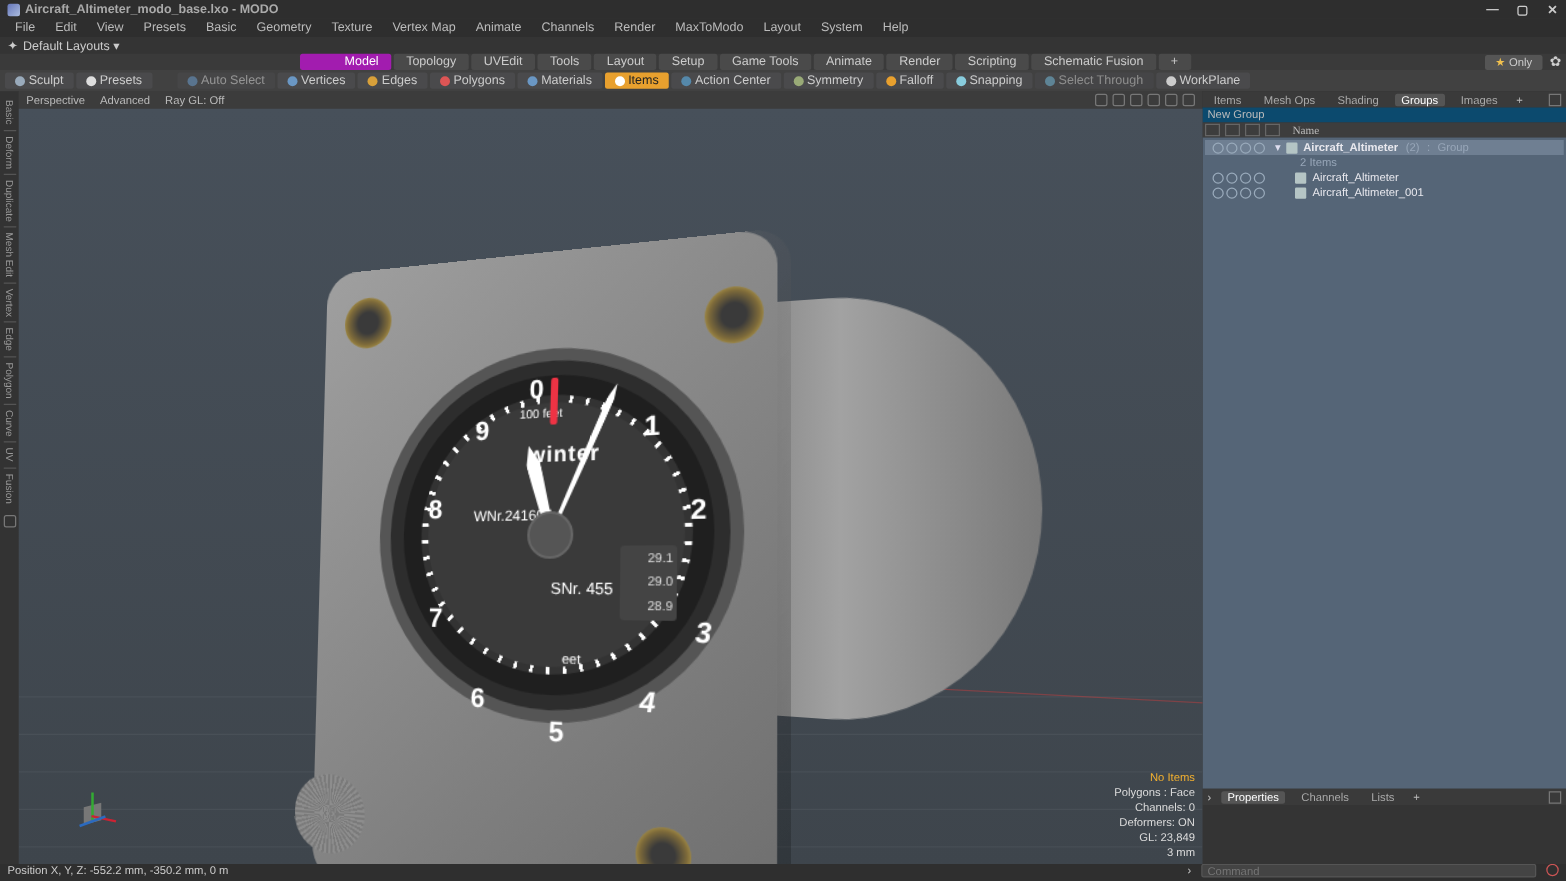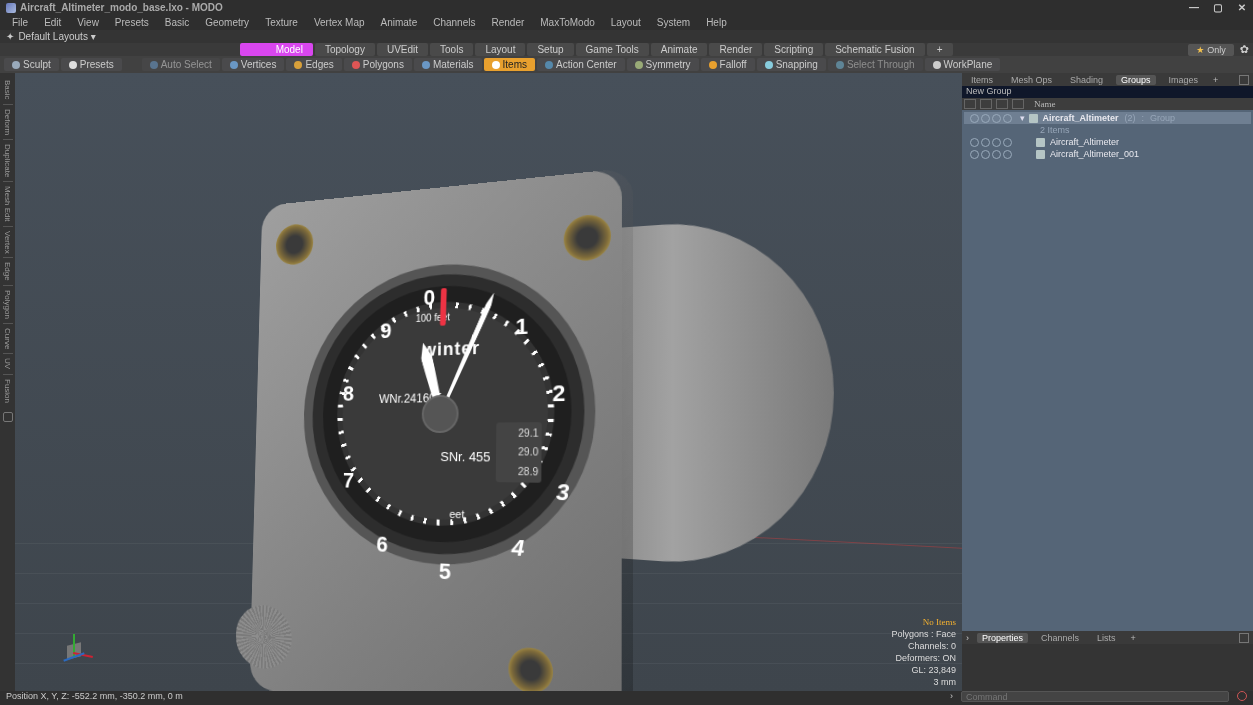--- a/index.html
+++ b/index.html
@@ -19,21 +19,21 @@
 
 
 .layouts-bar { height:13px; background:#343434; display:flex; align-items:center; padding:0 6px; gap:4px; }
 .layouts-bar .gear { font-size:10px; }
 .layouts-dd { font-size:10px; color:#ccc; }
 
 
 .tabs-row { height:13px; background:#3a3a3a; display:flex; align-items:center; justify-content:space-between; padding:0 4px; }
 .tabs-center { display:flex; gap:2px; }
 .tab { padding:1px 10px; font-size:10px; background:#4a4a4a; border-radius:2px; color:#ccc; }
-.tab.active { background:#d946ef; color:#fff;padding-left:36px; }
+.tab.active { background:#a21caf; color:#fff;padding-left:36px; }
 .tabs-right{display:flex;align-items:center;gap:6px;}
 .only-chip { background:#555; padding:1px 8px; border-radius:2px; font-size:9px; display:flex; align-items:center; gap:3px;}
 .only-chip::before{content:"★"; color:#f2c14e; font-size:9px;}
 
 
 .toolbar { height:17px; background:#414141; display:flex; align-items:center; padding:0 4px; gap:2px; }
 .tool-btn { padding:1px 8px; font-size:10px; background:#4a4a4c; border-radius:2px; display:flex; align-items:center; gap:3px; color:#ccc;}
 .tool-btn .ico{width:8px;height:8px;border-radius:50%;display:inline-block;}
 .tool-btn.items { background:#e8a02e; color:#222; }
 .ico-sculpt{background:#9ab;}
@@ -91,37 +91,37 @@
 .lbl-wnr{left:140px;top:208px;font-size:12px;}
 .lbl-snr{left:206px;top:266px;font-size:13px;}
 .kollsman{position:absolute;left:262px;top:240px;width:44px;height:58px;background:#444;border-radius:3px;color:#ddd;font-size:10px;display:flex;flex-direction:column;justify-content:space-around;align-items:flex-end;padding:1px 3px;}
 .hub{position:absolute;left:186px;top:212px;width:38px;height:38px;border-radius:50%;background:#555;border:2px solid #666;}
 .needle-long{position:absolute;left:202px;top:100px;width:6px;height:140px;background:#fff;transform-origin:50% 94%;transform:rotate(24deg);clip-path:polygon(50% 0,100% 10%,70% 100%,30% 100%,0 10%);border-radius:3px;}
 .needle-short{position:absolute;left:200px;top:156px;width:12px;height:80px;background:#fff;transform-origin:50% 96%;transform:rotate(-15deg);clip-path:polygon(50% 0,100% 20%,75% 100%,25% 100%,0 20%);}
 .needle-red{position:absolute;left:202px;top:104px;width:6px;height:38px;background:#e34;transform-origin:50% 340%;transform:rotate(1deg);border-radius:2px;}
 .cylinder{position:absolute;left:526px;top:150px;width:290px;height:340px;background:linear-gradient(90deg,#747474,#a2a2a2 45%,#7a7a7a);border-top-right-radius:170px;border-bottom-right-radius:170px;transform:perspective(700px) rotateY(-16deg);}
 
 .stats{position:absolute;right:6px;bottom:4px;text-align:right;font-size:9px;color:#d6a44c;line-height:12px;}
-.stats .noitems{color:#f2b030;font-family:Liberation Serif, serif;}
+.stats .noitems{color:#f2b030;}
 .stats .n{color:#dcdcdc;}
 
 .axis-gizmo{position:absolute;left:38px;bottom:26px;width:40px;height:40px;}
 .axis-gizmo .axz{position:absolute;width:22px;height:2px;background:#2b6abf;left:10px;top:30px;transform:rotate(-20deg);}
 .axis-gizmo .axx{position:absolute;width:20px;height:2px;background:#c23;left:20px;top:28px;transform:rotate(12deg);}
 .axis-gizmo .axy{position:absolute;width:2px;height:22px;background:#3a3;left:20px;top:8px;}
 .axis-gizmo .cube{position:absolute;left:14px;top:18px;width:14px;height:14px;background:#777;transform:skewY(-14deg);}
 
 
 .right-panel { width:291px; background:#343434; display:flex; flex-direction:column; }
 .rp-tabs { height:13px; background:#3a3a3a; display:flex; align-items:center; padding:0 4px; gap:8px; font-size:9px; }
 .rp-tab { color:#aaa; padding:0 5px; }
 .rp-tab.active { background:#555; border-radius:2px; color:#fff; }
 .rp-plus{margin-left:2px;color:#bbb;}
 .rp-maxicon{margin-left:auto;width:10px;height:10px;border:1px solid #777;}
-.newgroup{height:12px;background:#0f172a;font-size:9px;padding:0 4px;color:#bbb;}
+.newgroup{height:12px;background:#0c4a6e;font-size:9px;padding:0 4px;color:#bbb;}
 .list-header{height:12px;background:#3d3d3d;display:flex;align-items:center;padding:0 2px;font-size:9px;color:#bbb;gap:4px;}
 .lh-col{width:12px;height:10px;border:1px solid #666;}
 .lh-name{margin-left:6px;font-family:Liberation Serif, serif;}
 .item-list{flex:1;background:#556577;padding:2px;overflow:hidden;}
 .tree-row{display:flex;align-items:center;font-size:9px;padding:1px 0;gap:2px;}
 .tree-row.sel{background:#6f7f92;}
 .tr-dots{width:54px;display:flex;gap:2px;justify-content:center;}
 .dot{width:9px;height:9px;border-radius:50%;border:1px solid #9ab;}
 .tr-indent1{width:14px;}
 .tr-tw{color:#dde;margin-right:2px;}
@@ -285,20 +285,35 @@
       <div class="rail-sep"></div>
     <div class="rail-txt">Curve</div>
       <div class="rail-sep"></div>
     <div class="rail-txt">UV</div>
       <div class="rail-sep"></div>
     <div class="rail-txt">Fusion</div>
     <div class="rail-box"></div>
   </div>
 
   <div class="viewport-wrap">
+    <div class="vp-top">
+      <div class="vp-left-tabs">
+        <span>Perspective</span>
+        <span>Advanced</span>
+        <span>Ray GL: Off</span>
+      </div>
+      <div class="vp-icons">
+        <div class="vp-icon"></div>
+        <div class="vp-icon"></div>
+        <div class="vp-icon"></div>
+        <div class="vp-icon"></div>
+        <div class="vp-icon"></div>
+        <div class="vp-icon"></div>
+      </div>
+    </div>
     <div class="viewport">
       <div class="ground-lines">
         <div class="gl" style="top:10px"></div>
           <div class="gl" style="top:40px"></div>
           <div class="gl" style="top:70px"></div>
           <div class="gl" style="top:100px"></div>
           <div class="gl" style="top:130px"></div>
         <div class="gl-red"></div>
         <div class="gl-blue"></div>
       </div>

